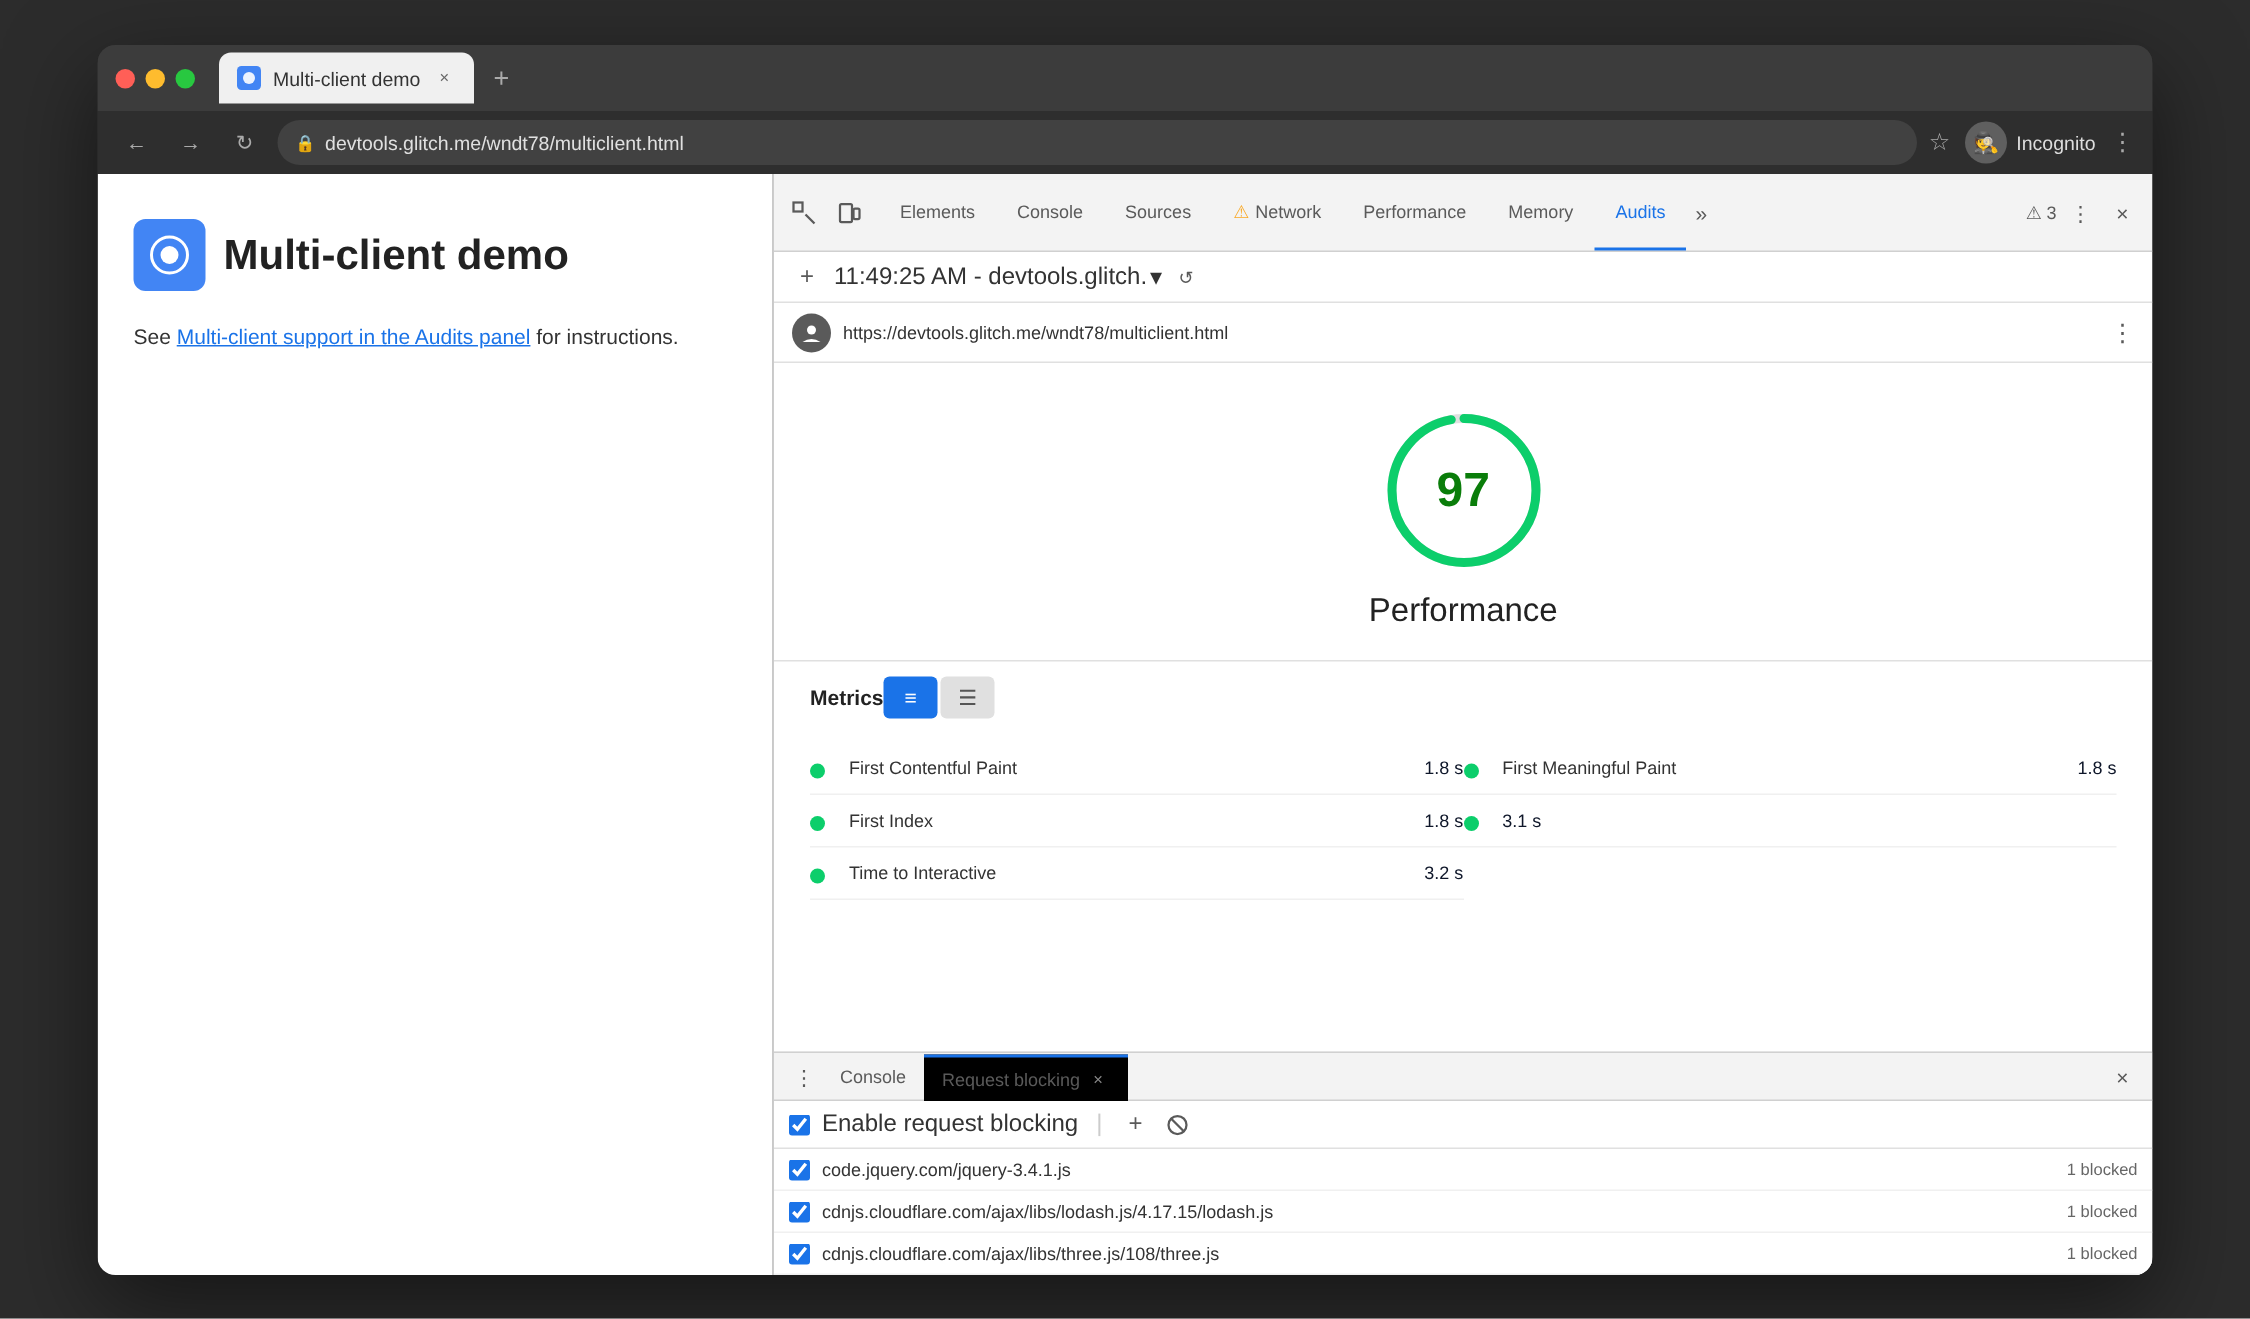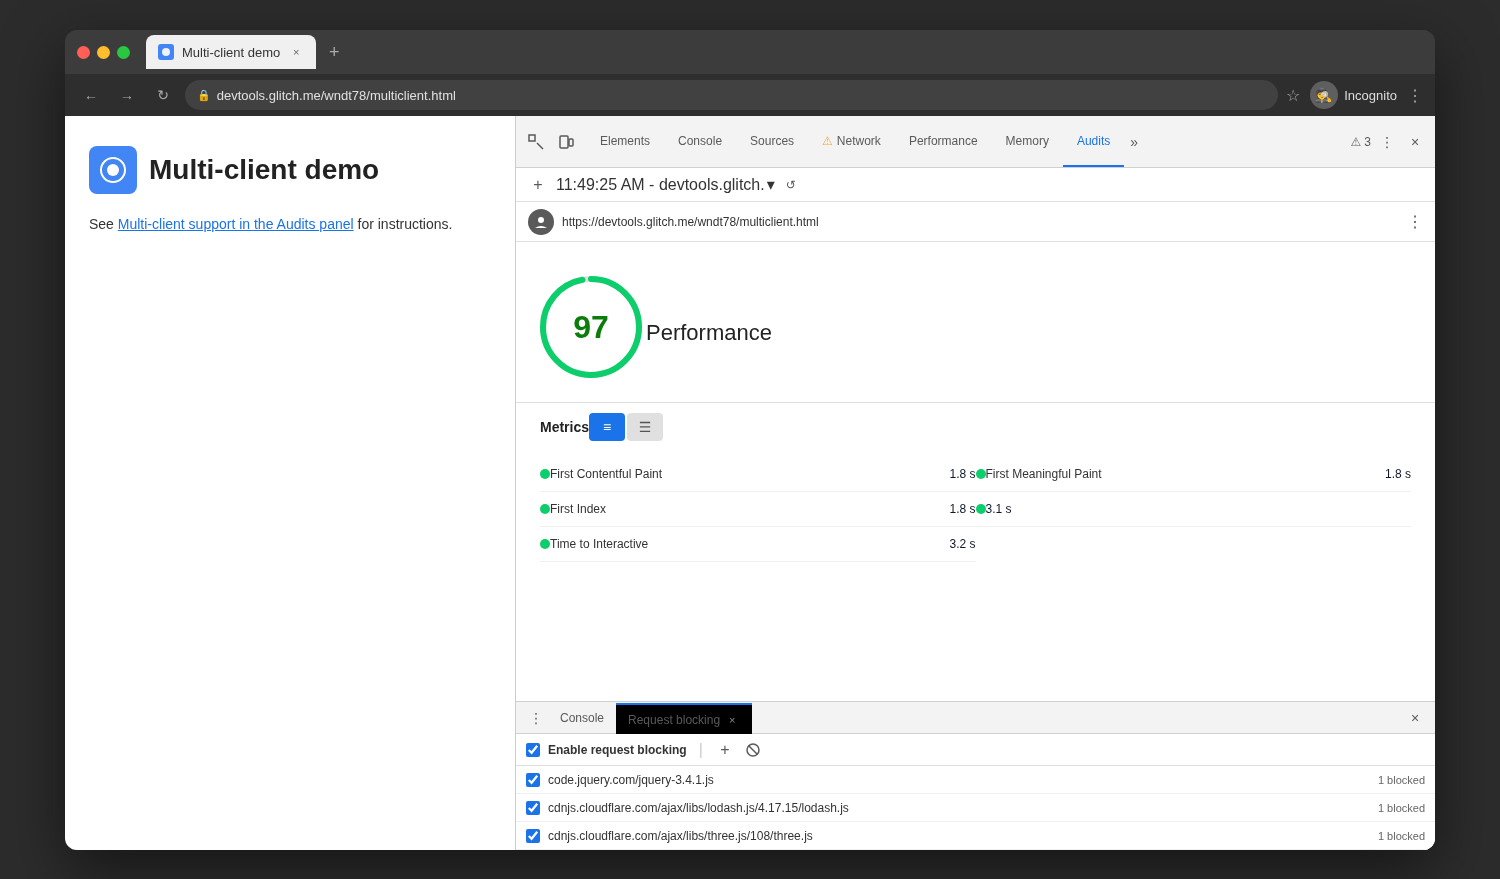--- a/index.html
+++ b/index.html
@@ -409,21 +409,21 @@
     .audit-main {
       flex: 1;
       background: white;
       overflow-y: auto;
       display: flex;
       flex-direction: column;
     }
 
     .score-section {
       display: flex;
-      flex-direction: row;
+      flex-direction: column;
       align-items: center;
       padding: 30px 20px 20px;
     }
 
     .score-circle {
       width: 110px;
       height: 110px;
       position: relative;
     }
 
@@ -495,22 +495,22 @@
     }
 
     .metrics-grid {
       display: grid;
       grid-template-columns: 1fr 1fr;
       gap: 0;
     }
 
     .metric-row {
       display: flex;
-      align-items: center;
-      gap: 0;
+      align-items: flex-end;
+      gap: 16px;
       padding: 10px 0;
       border-bottom: 1px solid #f0f0f0;
     }
 
     .metric-dot {
       width: 10px;
       height: 10px;
       border-radius: 50%;
       flex-shrink: 0;
     }
@@ -603,23 +603,22 @@
       flex-shrink: 0;
     }
 
     .rb-checkbox {
       width: 14px;
       height: 14px;
       accent-color: #1a73e8;
     }
 
     .rb-label {
-      font-size: 12px;
+      font-size: 16px;
       color: #333;
-      font-weight: bold;
     }
 
     .rb-add-btn {
       width: 20px;
       height: 20px;
       display: flex;
       align-items: center;
       justify-content: center;
       cursor: pointer;
       color: #5a5a5a;

